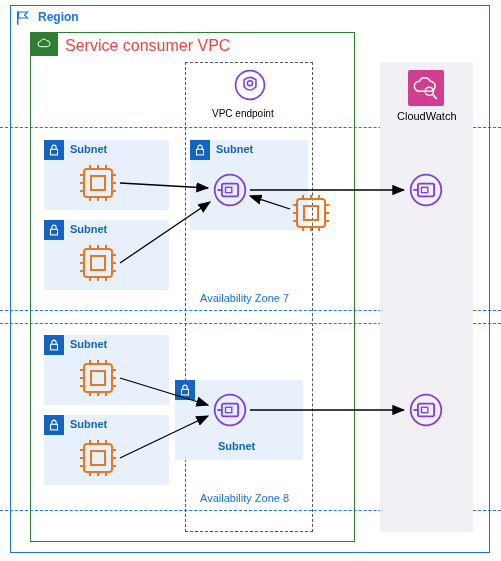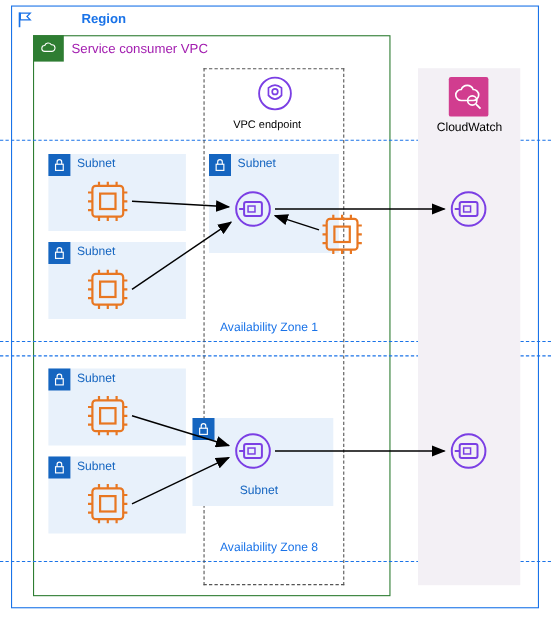--- a/index.html
+++ b/index.html
@@ -18,21 +18,20 @@
     left: 10px; top: 5px;
     width: 480px; height: 548px;
     border: 1px solid #1a73e8;
   }
   .region-label {
     position: absolute;
     left: 38px; top: 10px;
     color: #1a73e8;
     font-weight: bold;
     font-size: 12px;
-    margin-left: 36px;
   }
   .flag-icon {
     position: absolute;
     left: 14px; top: 9px;
     width: 18px; height: 18px;
   }
   .vpc-border {
     position: absolute;
     left: 30px; top: 32px;
     width: 325px; height: 510px;
@@ -43,22 +42,22 @@
     left: 30px; top: 32px;
     width: 28px; height: 24px;
     background: #2e7d32;
     display: flex;
     align-items: center;
     justify-content: center;
   }
   .vpc-label {
     position: absolute;
     left: 65px; top: 37px;
-    color: #a21caf;
-    font-size: 12px;
+    color: #ef4444;
+    font-size: 16px;
   }
   .endpoint-box {
     position: absolute;
     left: 185px; top: 62px;
     width: 128px; height: 470px;
     border: 1px dashed #555;
   }
   .endpoint-icon {
     position: absolute;
     left: 233px; top: 68px;
@@ -113,20 +112,21 @@
     width: 20px; height: 20px;
     background: #1565c0;
     display: flex;
     align-items: center;
     justify-content: center;
   }
   .subnet-label {
     position: absolute;
     color: #1565c0;
     font-size: 11px;
+    font-weight: bold;
   }
   .instance-icon {
     position: absolute;
     width: 36px; height: 36px;
   }
   .eni-icon {
     position: absolute;
     width: 36px; height: 36px;
   }
   svg.abs { position: absolute; pointer-events: none; }
@@ -151,21 +151,21 @@
 <div class="vpc-border"></div>
 <div class="vpc-header">
   <svg viewBox="0 0 24 24" width="20" height="16">
     <path d="M7 16 a4 4 0 0 1 0-8 a5 5 0 0 1 9-1 a4 4 0 0 1 1 9 Z" fill="none" stroke="#fff" stroke-width="1.5"></path>
   </svg>
 </div>
 <div class="vpc-label">Service consumer VPC</div>
 
 <div class="az-line" style="top:127px"></div>
 <div class="az-line" style="top:310px"></div>
-<div class="az-label" style="left:200px; top:292px">Availability Zone 1</div>
+<div class="az-label" style="left:200px; top:292px">Availability Zone 7</div>
 <div class="az-line" style="top:323px"></div>
 <div class="az-line" style="top:510px"></div>
 <div class="az-label" style="left:200px; top:492px">Availability Zone 8</div>
 
 <div class="endpoint-box"></div>
 <div class="endpoint-icon">
   <svg viewBox="0 0 40 40" width="34" height="34">
     <circle cx="20" cy="20" r="17" fill="none" stroke="#7b3fe4" stroke-width="2"></circle>
     <path d="M13 14 Q20 8 27 14 L27 22 Q20 30 13 22 Z" fill="none" stroke="#7b3fe4" stroke-width="1.8"></path>
     <circle cx="20" cy="18" r="3" fill="none" stroke="#7b3fe4" stroke-width="1.8"></circle>

